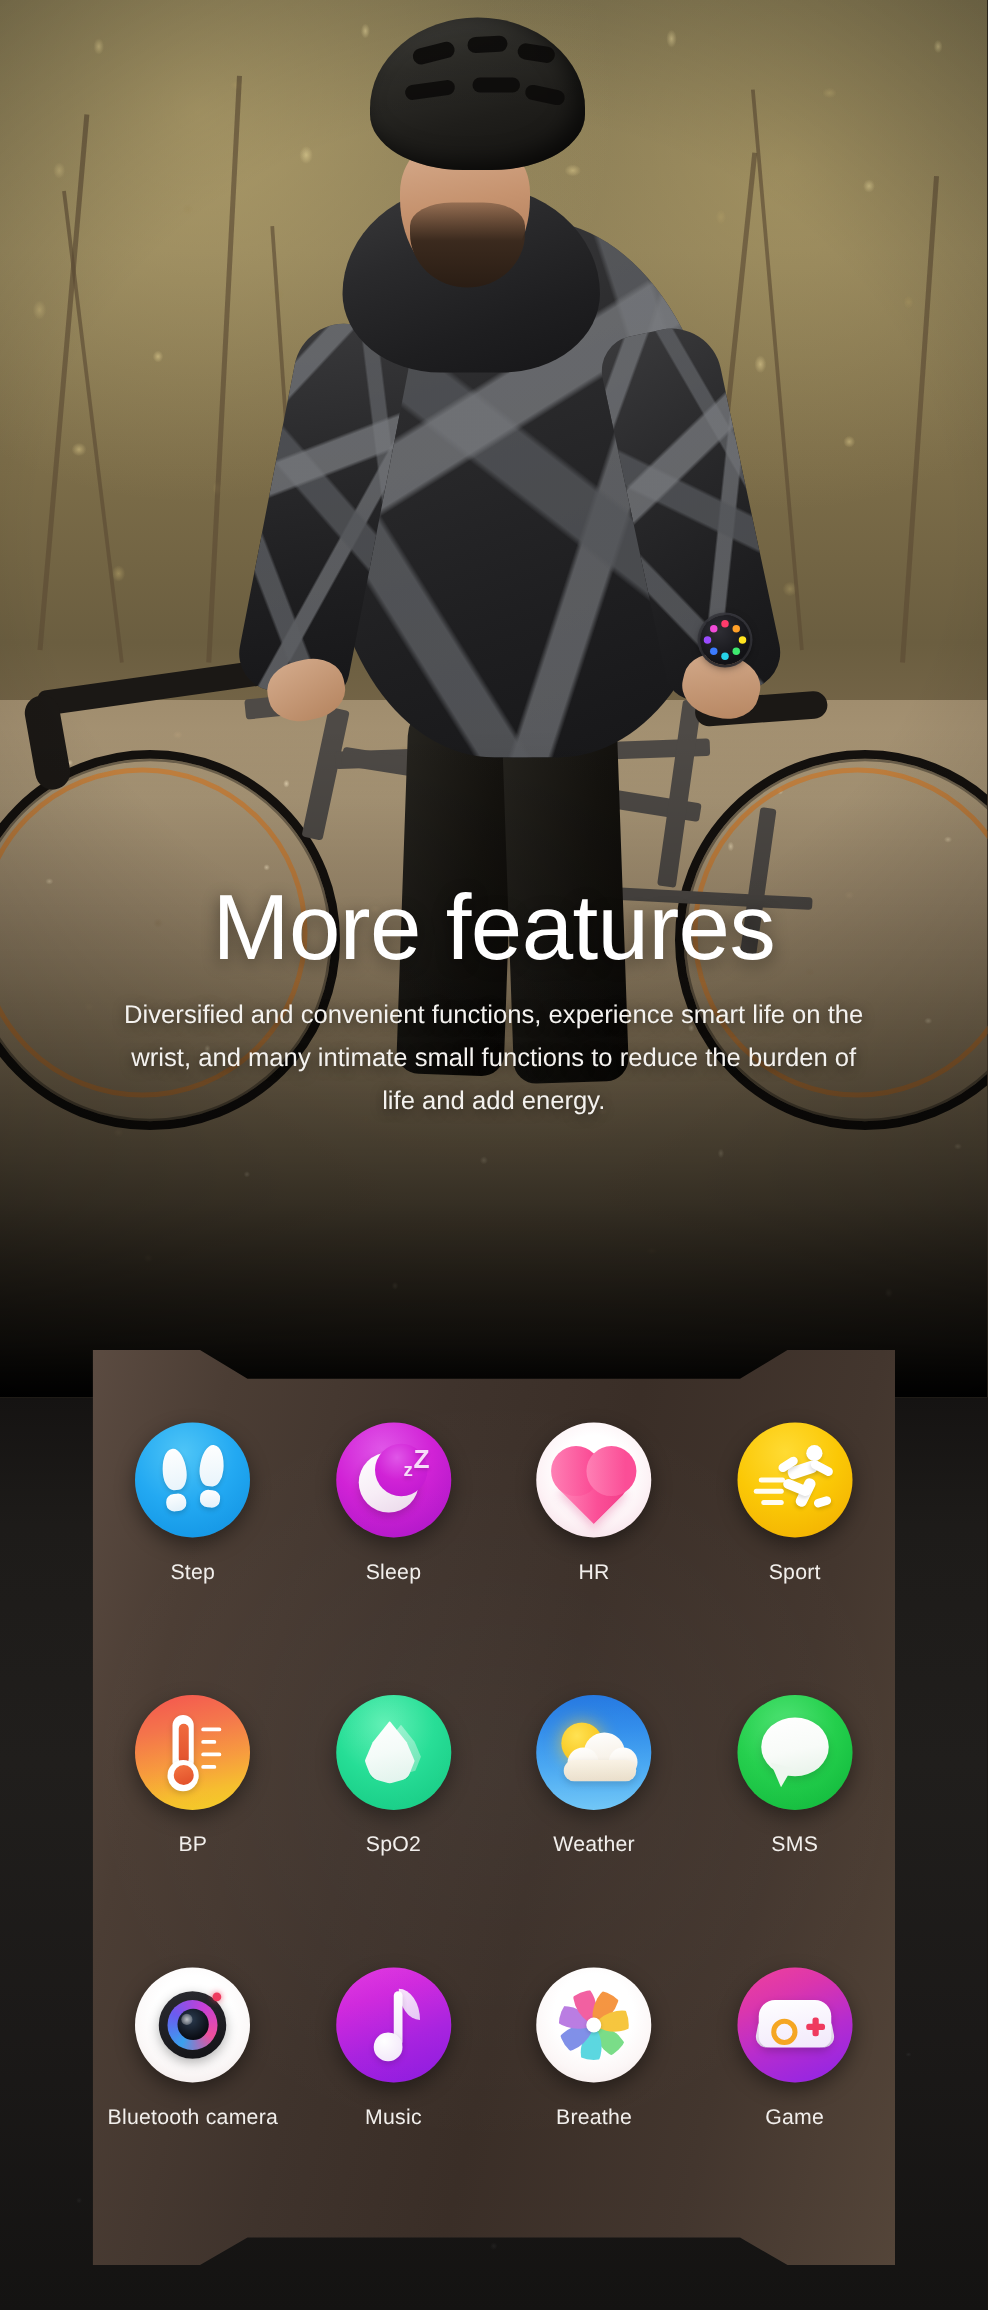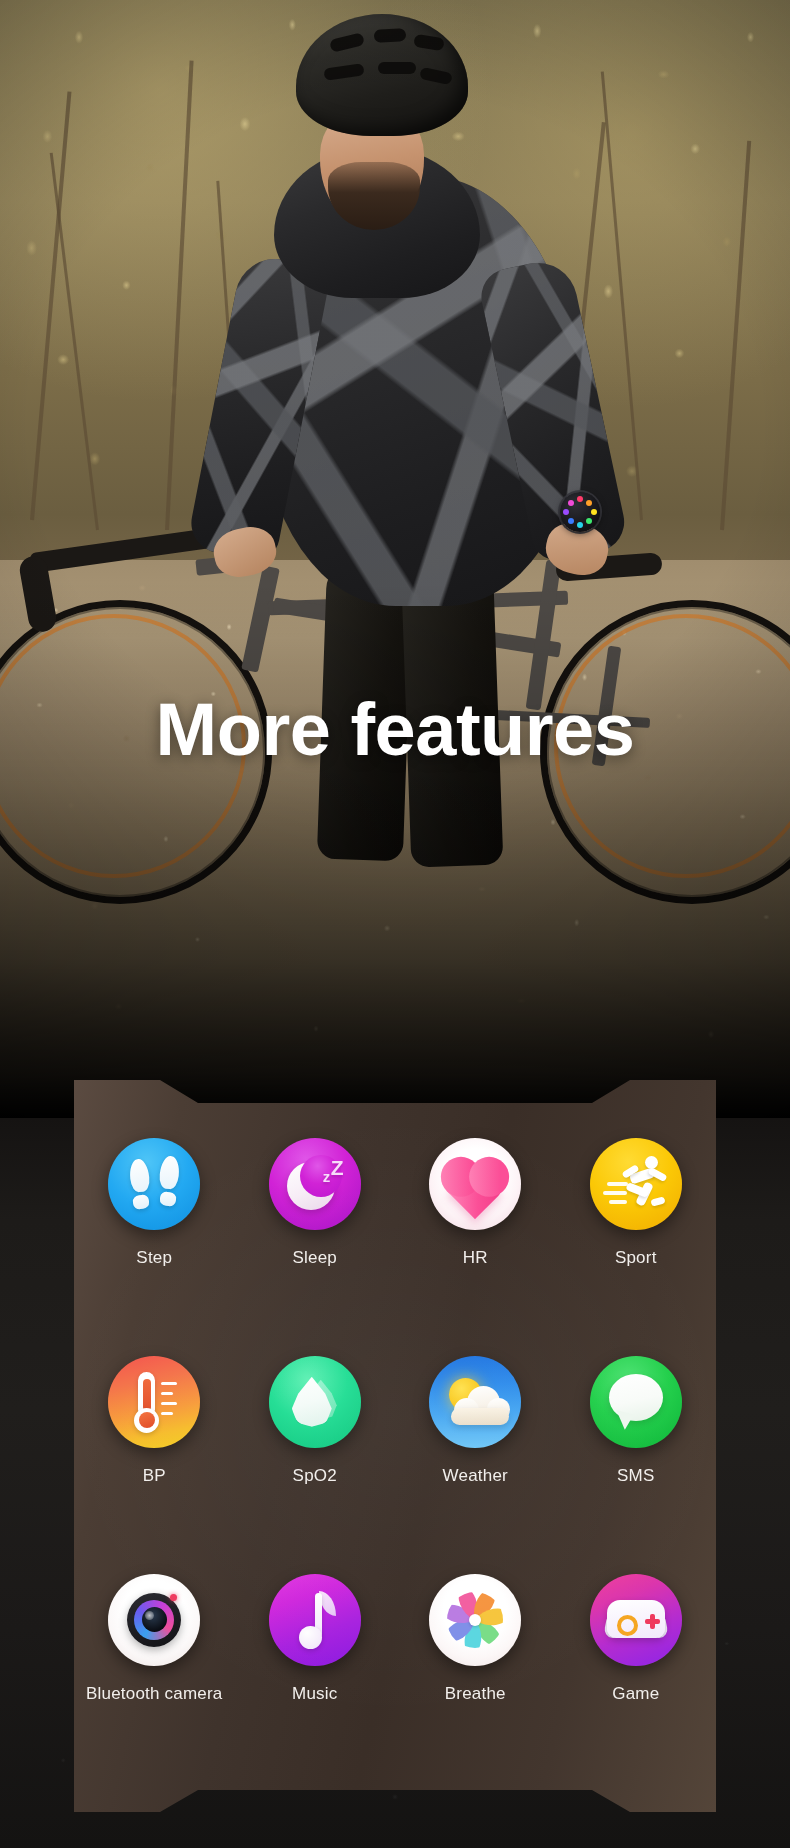--- a/index.html
+++ b/index.html
@@ -157,21 +157,21 @@
   .hero .vig{
     position:absolute;inset:0;
     background:
       radial-gradient(ellipse 110% 70% at 50% 38%,transparent 42%,rgba(0,0,0,.28) 78%,rgba(0,0,0,.52) 100%),
       linear-gradient(180deg,transparent 0%,transparent 52%,rgba(0,0,0,.22) 70%,rgba(0,0,0,.50) 86%,rgba(0,0,0,.80) 96%,#000 100%);
   }
 
   
   .hero-text{position:absolute;left:0;right:0;top:688px;text-align:center;z-index:6;}
   .hero-title{
-    margin:4px;font-size:74px;line-height:1.02;font-weight:700;color:#fff;
+    margin:16px;font-size:74px;line-height:1.02;font-weight:400;color:#fff;
     letter-spacing:-.5px;text-shadow:0 3px 14px rgba(0,0,0,.45);
   }
   .hero-sub{
     margin:14px auto 0;width:600px;font-size:20.5px;line-height:1.68;
     color:#f4f2ef;font-weight:400;text-shadow:0 2px 9px rgba(0,0,0,.55);
   }
 
   
   .dark-bg{
     position:absolute;left:0;top:1118px;width:790px;height:730px;
@@ -401,20 +401,21 @@
       <div class="helmet-vent" style="left:28px;top:52px;width:40px;height:12px;transform:rotate(-8deg);"></div>
       <div class="helmet-vent" style="left:82px;top:48px;width:38px;height:12px;"></div>
       <div class="helmet-vent" style="left:124px;top:56px;width:32px;height:12px;transform:rotate(12deg);"></div>
     </div>
   </div>
 
   <div class="vig"></div>
 
   <div class="hero-text">
     <h1 class="hero-title">More features</h1>
+    <p class="hero-sub">Diversified and convenient functions, experience smart life on the wrist, and many intimate small functions to reduce the burden of life and add energy.</p>
   </div>
 </div>
 
 <div class="dark-bg"></div>
 
 <div class="panel">
   <div class="grid">
 
     <div class="row">
       <div class="cell">

